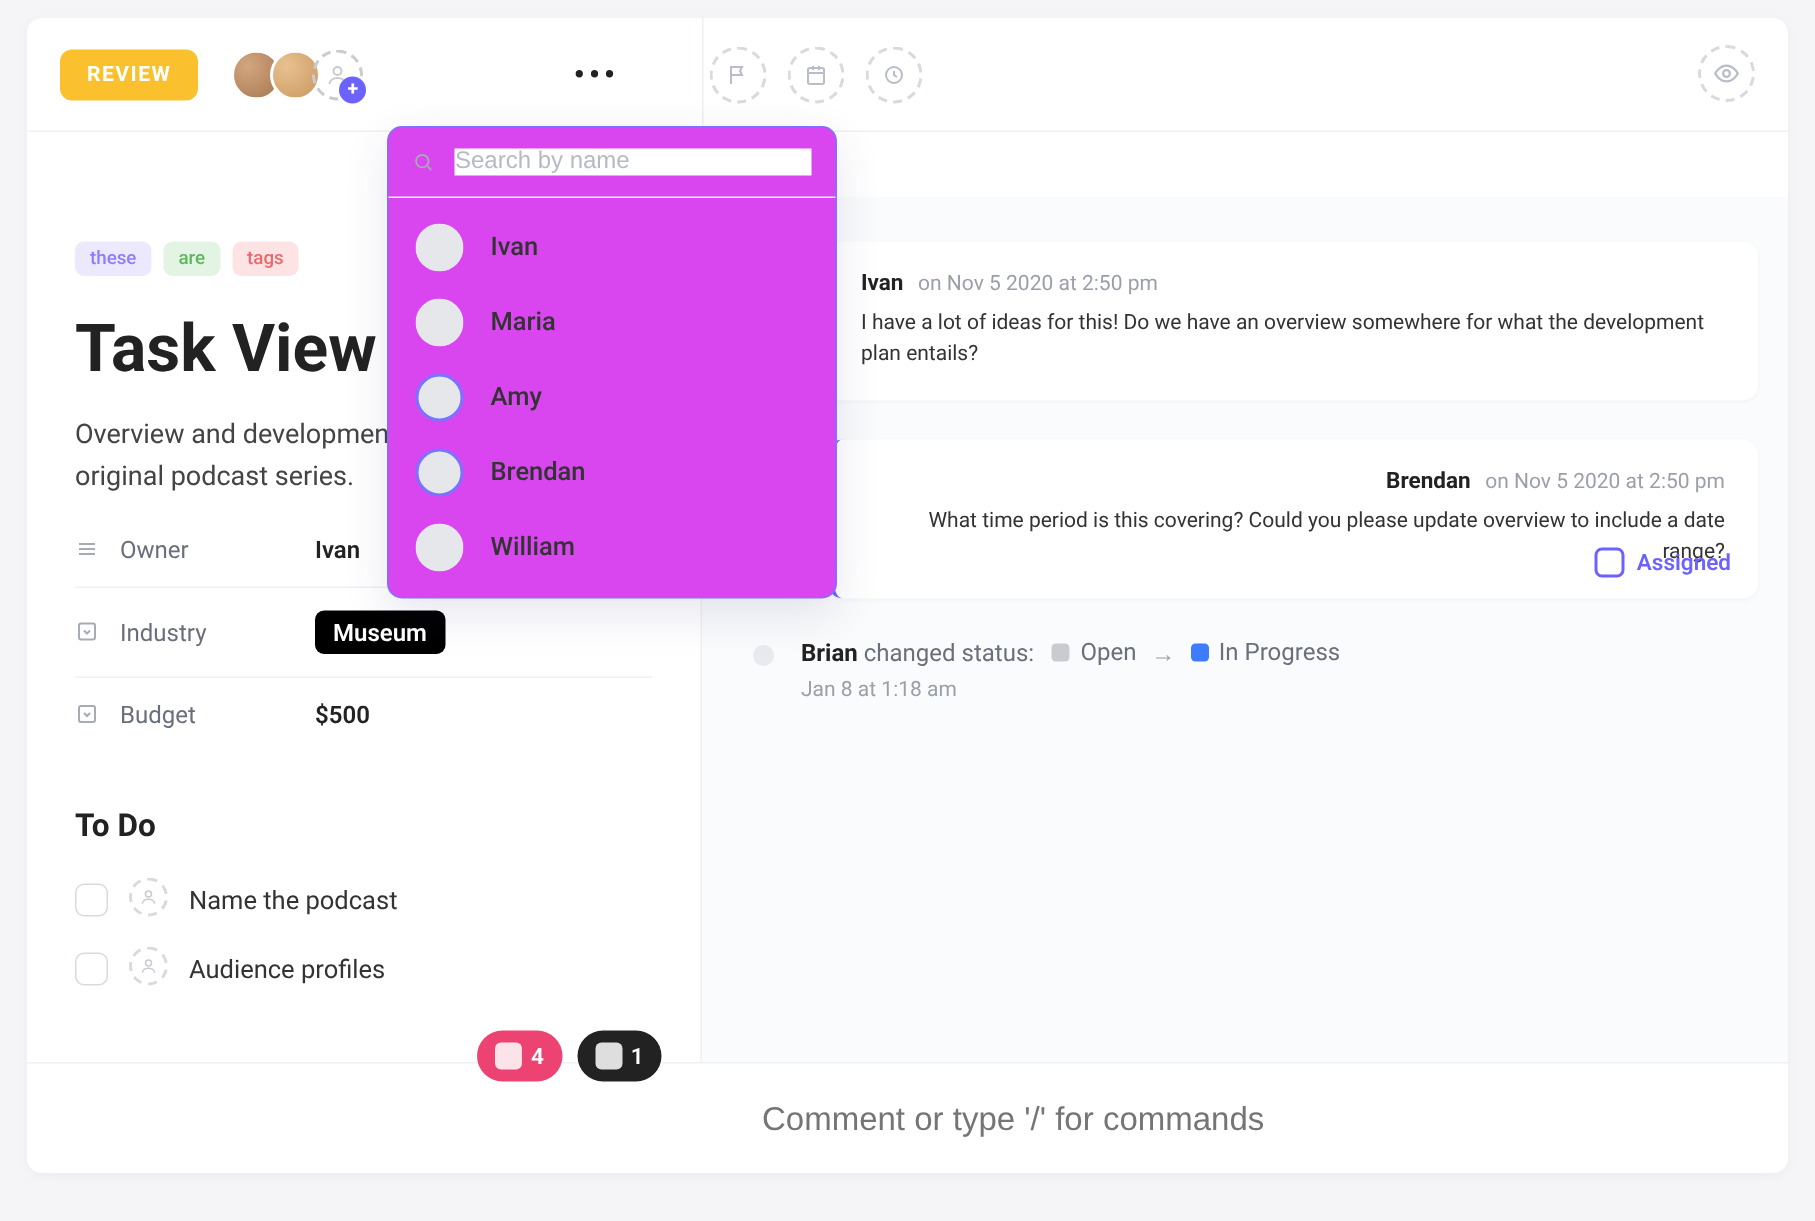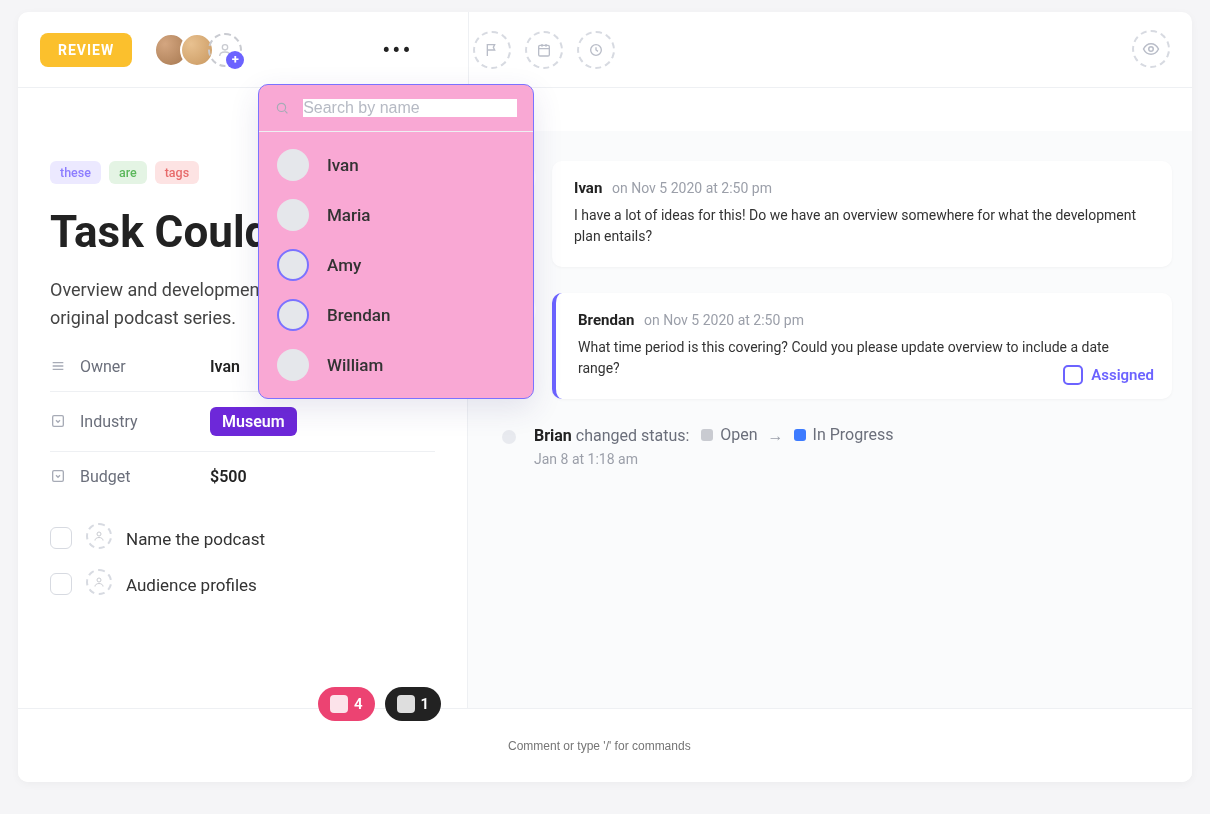--- a/index.html
+++ b/index.html
@@ -141,21 +141,21 @@
   .cf-row {
     display:flex;
     align-items:center;
     padding:15px 0;
     border-bottom:1px solid #eef0f3;
   }
   .cf-row:last-of-type { border-bottom:none; }
   .cf-icon { width:18px; color:#a7abb6; margin-right:12px; display:flex; }
   .cf-label { flex:0 0 130px; color:#6b6f7b; font-size:16px; }
   .cf-val   { font-size:16px; color:#222; font-weight:600; }
-  .cf-chip  { background:#6d28d9; color:#fff; padding:5px 12px; border-radius:6px; font-weight:600;}
+  .cf-chip  { background:#000000; color:#fff; padding:5px 12px; border-radius:6px; font-weight:600;}
   .todo-list { margin-top:12px; }
   .todo-item {
     display:flex; align-items:flex-end;
     padding:10px 0;
   }
   .todo-check {
     width:22px;height:22px;border-radius:6px;
     border:1.5px solid #d7dae1;
     margin-right:14px;
   }
@@ -184,20 +184,21 @@
   .comment-card {
     background:#fff;
     border-radius:10px;
     padding:18px 22px 20px 22px;
     flex:1;
     box-shadow:0 1px 3px rgba(0,0,0,.04);
     position:relative;
   }
   .comment-card.assigned {
     border-left:4px solid #6c63ff;
+    text-align:right;
   }
   .c-head { font-size:15px; margin-bottom:8px;}
   .c-author { font-weight:700; color:#222; }
   .c-date { color:#9b9fa9; font-size:14px; margin-left:6px;}
   .c-body { font-size:14px; color:#333; line-height:1.5; }
   .attach-block { display:flex; gap:18px; margin-top:6px;}
   .attach-icon {
     width:72px;height:62px;border-radius:10px;
     background:#6c63ff;
     display:flex;align-items:center;justify-content:center;
@@ -244,30 +245,30 @@
     height:34px; padding:0 12px;
     border-radius:17px;
     color:#fff; font-weight:600; font-size:15px;
   }
   .chip.pink { background:#ec4372; }
   .chip.dark { background:#222; }
   .chip .ico { width:18px;height:18px;background:rgba(255,255,255,.85);border-radius:4px;}
   .composer input {
     margin-left:490px;
     border:none; outline:none;
-    font-size:12px; color:#4c1d95;
+    font-size:22px; color:#4c1d95;
     width:600px;
     background:transparent;
   }
   
   .dropdown {
     position:absolute;
     top:72px; left:240px;
-    width:276px;
-    background:#f9a8d4;
+    width:300px;
+    background:#d946ef;
     border:1.5px solid #7b72ff;
     border-radius:10px;
     box-shadow:0 10px 30px rgba(60,50,120,.12);
     z-index:50;
   }
   .dd-search {
     display:flex;align-items:center;
     padding:14px 16px;
     border-bottom:1px solid #eef0f3;
   }
@@ -354,21 +355,21 @@
   <div class="body">
 
     <div class="left">
 
       <div class="tags">
         <span class="tag purple">these</span>
         <span class="tag green">are</span>
         <span class="tag red">tags</span>
       </div>
 
-      <h1 class="title">Task Could</h1>
+      <h1 class="title">Task View</h1>
 
       <p class="desc">Overview and development plan for Hive's first original podcast series.</p>
 
 
       <div style="margin-top:10px;">
         <div class="cf-row">
           <span class="cf-icon">
             <svg width="16" height="16" viewBox="0 0 24 24" fill="none" stroke="#a7abb6" stroke-width="2">
                 <path d="M4 7h16M4 12h16M4 17h16"></path>
               </svg>
@@ -391,20 +392,21 @@
             <svg width="16" height="16" viewBox="0 0 24 24" fill="none" stroke="#a7abb6" stroke-width="2">
                 <rect x="4" y="4" width="16" height="16" rx="2"></rect>
                 <path d="M9 11l3 3 3-3"></path>
               </svg>
           </span>
           <span class="cf-label">Budget</span>
           <span class="cf-val">$500</span>
         </div>
       </div>
 
+      <h2 class="section-h">To Do</h2>
       <div class="todo-list">
         <div class="todo-item">
           <span class="todo-check"></span>
           <span class="todo-avatar">
             <svg width="12" height="12" viewBox="0 0 24 24" fill="none" stroke="#c9cbd1" stroke-width="2">
                 <circle cx="12" cy="8" r="4"></circle>
                 <path d="M4 21c0-4 4-6 8-6s8 2 8 6"></path>
               </svg>
           </span>
           <span class="todo-text">Name the podcast</span>

